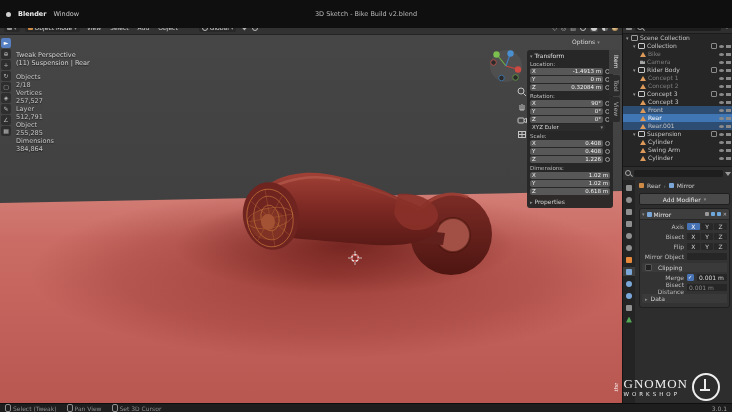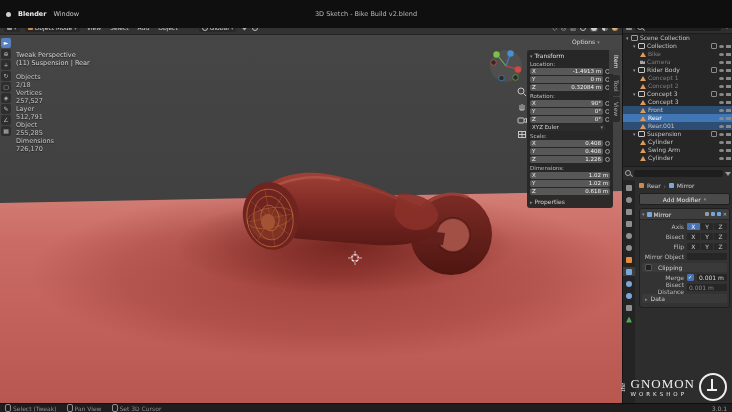--- a/index.html
+++ b/index.html
@@ -130,21 +130,21 @@
   .m-check.on::after{content:"✓";position:absolute;left:0;top:-1px;color:#fff;font-size:5px;}
   .sub-h{height:9px;background:#3a3a3a;display:flex;align-items:center;gap:3px;padding:0 3px;margin:2px 0 1px;border-radius:1px;color:#d2d2d2;}
 
   
   .statusbar{position:absolute;left:0;bottom:0;right:0;height:8px;background:#1e1e1e;border-top:1px solid #0e0e0e;display:flex;align-items:center;gap:10px;padding:0 5px;font-size:6px;color:#8f8f8f;z-index:28;}
   .mouse{width:4px;height:6px;border:1px solid #8f8f8f;border-radius:2px;display:inline-block;margin-right:2px;}
   .sb-hint{display:flex;align-items:center;}
   .sb-right{margin-left:auto;color:#9a9a9a;}
 
   
-  .watermark{position:absolute;right:5px;bottom:11px;z-index:40;display:flex;align-items:center;gap:4px;color:#fff;opacity:.92;}
+  .watermark{position:absolute;right:12px;bottom:11px;z-index:40;display:flex;align-items:center;gap:4px;color:#fff;opacity:.92;}
   .wm-the{writing-mode:vertical-rl;transform:rotate(180deg);font-size:7px;font-family:"Liberation Serif",serif;font-style:italic;}
   .wm-text{display:flex;flex-direction:column;line-height:1;}
   .wm-title{font-family:"Liberation Serif",serif;font-size:13px;letter-spacing:1px;}
   .wm-sub{font-size:5.5px;letter-spacing:3px;margin-top:2px;}
   .wm-logo{width:24px;height:24px;border:2px solid #fff;border-radius:50%;position:relative;flex:0 0 auto;}
   .wm-logo::before{content:"";position:absolute;left:10px;top:4px;width:2px;height:12px;background:#fff;}
   .wm-logo::after{content:"";position:absolute;left:6px;top:14px;width:10px;height:2px;background:#fff;}
 </style>
 </head>
 <body>
@@ -320,21 +320,21 @@
         <div class="r">
             <span class="l">Layer</span>
             <span>512,791</span>
           </div>
         <div class="r">
             <span class="l">Object</span>
             <span>255,285</span>
           </div>
         <div class="r">
             <span class="l">Dimensions</span>
-            <span>726,170</span>
+            <span>384,864</span>
           </div>
       </div>
     </div>
 
     <div class="options-chip">
       <span>Options</span>
         <span class="chev">▾</span>
     </div>
 
     <svg class="gizmo" width="34" height="34">

